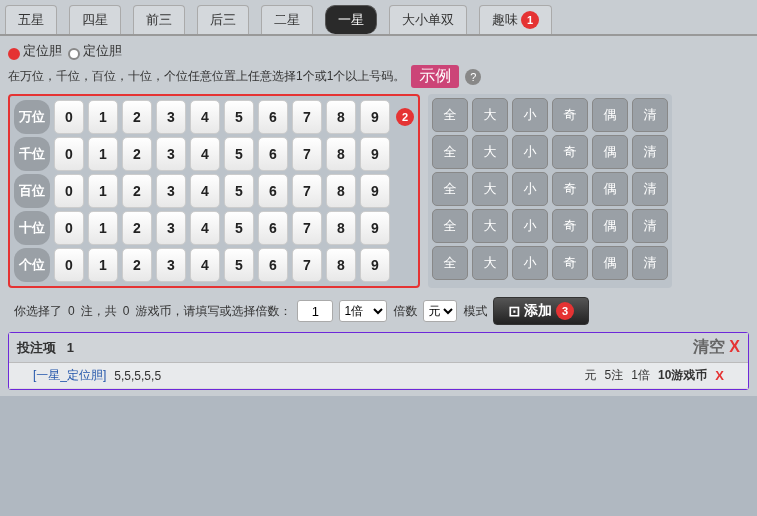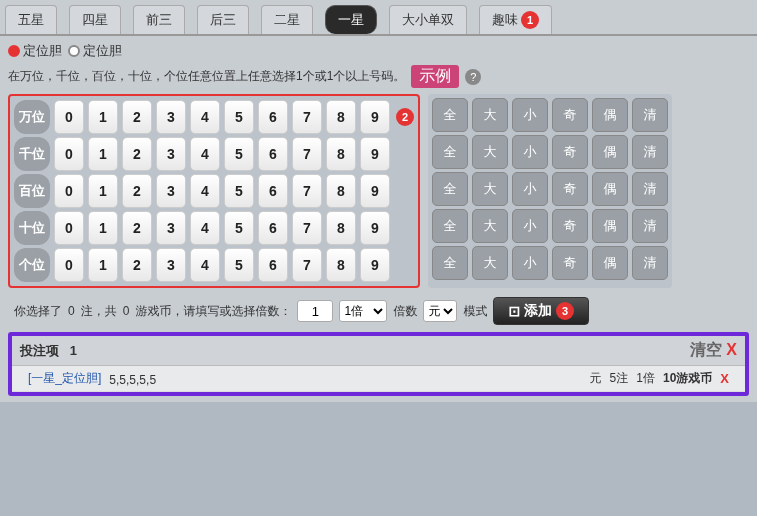--- a/index.html
+++ b/index.html
@@ -62,21 +62,21 @@
     .radio-row {
       display: flex;
       align-items: center;
       gap: 6px;
       margin-bottom: 5px;
     }
     .radio-label {
       font-size: 13px;
       color: #333;
       display: flex;
-      align-items: center;
+      align-items: flex-end;
       gap: 3px;
     }
     .radio-dot {
       width: 12px; height: 12px;
       border-radius: 50%;
       border: 2px solid #e53333;
       background: #e53333;
       display: inline-block;
     }
     .radio-dot.empty {
@@ -257,21 +257,21 @@
       border-radius: 50%;
       background: #e53333;
       color: #fff;
       font-size: 11px;
       font-weight: bold;
     }
 
     
     .bet-section {
       background: #e8eaec;
-      border: 4px solid #6d28d9;
+      border: 1px solid #6d28d9;
       border-radius: 3px;
       margin: 0 0 0 0;
     }
     .bet-header {
       display: flex;
       align-items: center;
       justify-content: space-between;
       padding: 4px 8px;
       background: #d0d4d8;
       border-bottom: 1px solid #bbb;
@@ -285,22 +285,22 @@
       cursor: pointer;
       text-decoration: none;
     }
     .clear-x {
       color: #e53333;
       font-weight: bold;
     }
 
     .bet-row {
       display: flex;
-      align-items: flex-end;
-      padding: 4px 16px;
+      align-items: center;
+      padding: 4px 24px;
       font-size: 12px;
       color: #2255aa;
       border-bottom: 1px solid #ddd;
       gap: 8px;
     }
     .bet-tag {
       color: #2255aa;
       font-size: 12px;
     }
     .bet-nums {

